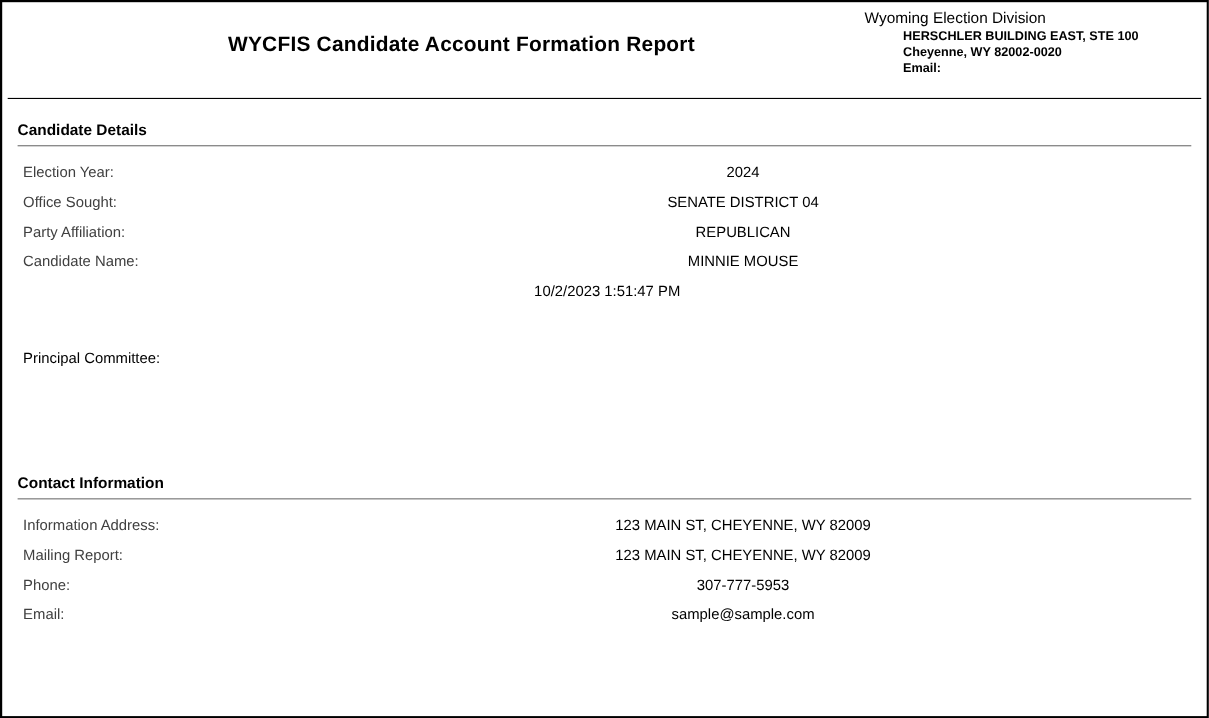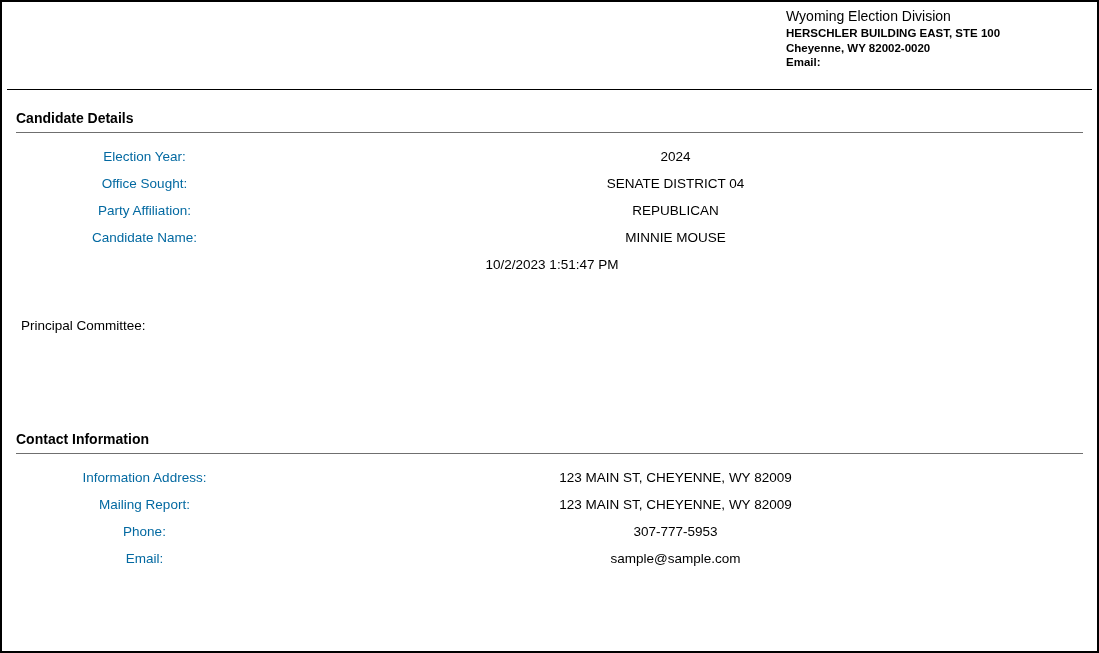--- a/index.html
+++ b/index.html
@@ -46,20 +46,21 @@
     text-align: left;
     line-height: 1.28;
   }
   .agency-name {
     font-size: 14px;
     font-weight: normal;
   }
   .agency-line {
     font-size: 11.5px;
     font-weight: bold;
+    margin-left: 35px;
   }
   .section {
     margin: 0 14px;
   }
   .section-title {
     font-size: 14px;
     font-weight: bold;
     padding-top: 20px;
     padding-bottom: 6px;
   }
@@ -72,22 +73,21 @@
   }
   .row {
     display: flex;
     align-items: baseline;
     font-size: 13.5px;
     padding: 6px 0 6px 5px;
   }
   .row .label {
     width: 247px;
     flex: 0 0 247px;
-    color: #0369a1;
-    text-align: center;
+    color: #404040;
   }
   .row .value {
     flex: 1 1 auto;
     color: #000000;
     text-align: center;
   }
   .spacer-block {
     height: 34px;
   }
   .committee-row {
@@ -102,20 +102,21 @@
   .committee-gap {
     height: 72px;
   }
 </style>
 </head>
 <body>
 
 <div class="page">
 
   <div class="header">
+    <div class="report-title">WYCFIS Candidate Account Formation Report</div>
     <div class="agency">
       <div class="agency-name">Wyoming Election Division</div>
       <div class="agency-line">HERSCHLER BUILDING EAST, STE 100</div>
       <div class="agency-line">Cheyenne, WY 82002-0020</div>
       <div class="agency-line">Email:</div>
     </div>
   </div>
 
   <div class="section">
     <div class="section-title">Candidate Details</div>

